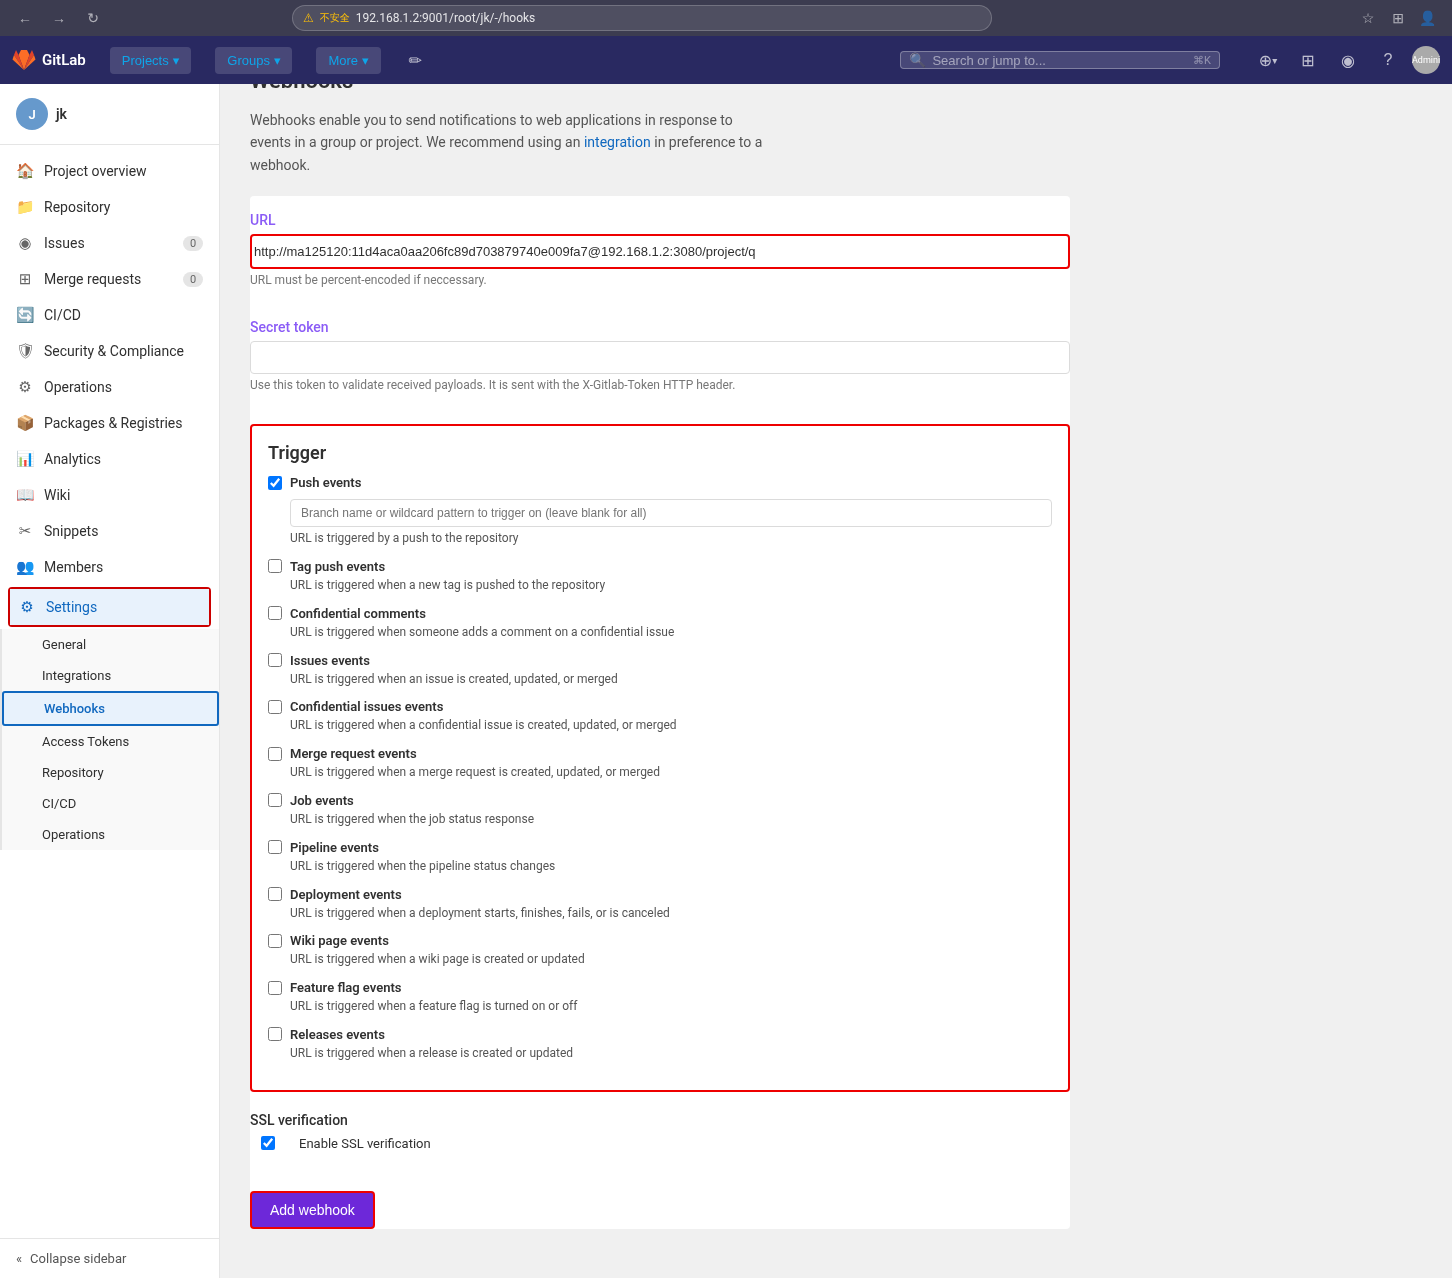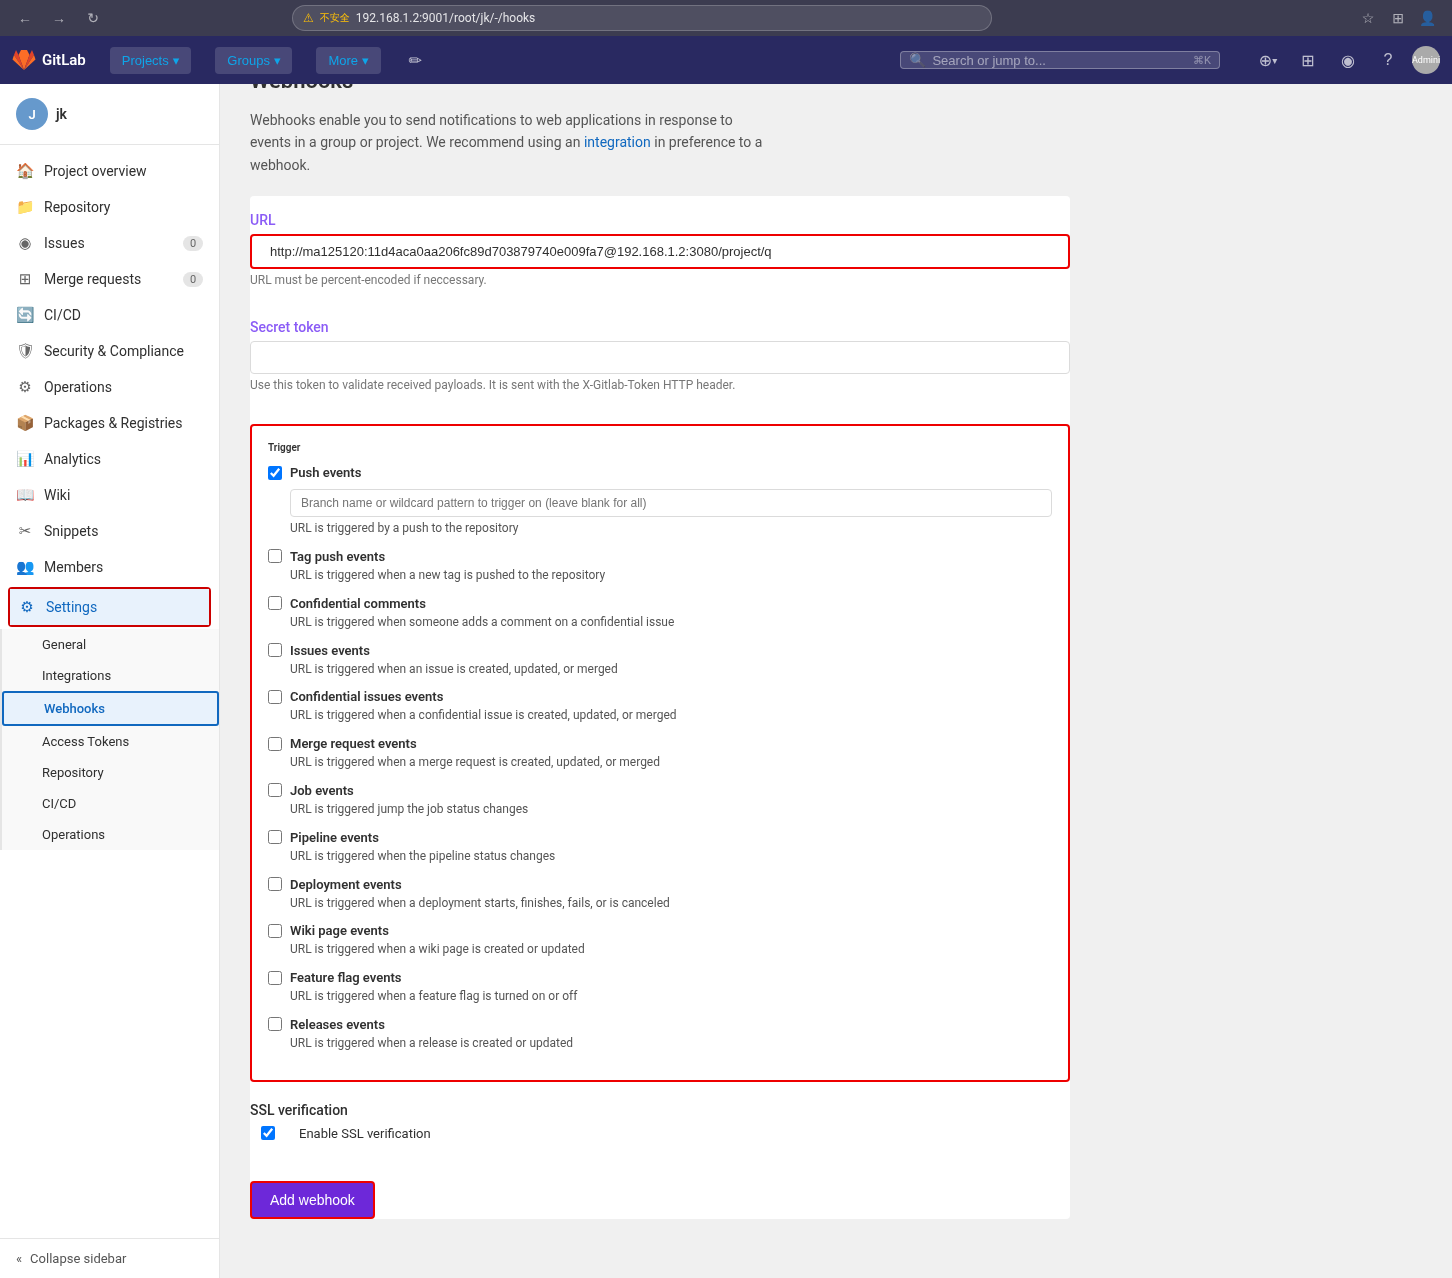--- a/index.html
+++ b/index.html
@@ -237,21 +237,21 @@
     }
     .form-label {
       font-size: 14px;
       color: #8b5cf6;
       font-weight: 500;
       margin-bottom: 6px;
       display: block;
     }
     .form-input {
       width: 100%;
-      padding: 8px 18px;
+      padding: 8px 2px;
       border: 1px solid #dbdbdb;
       border-radius: 4px;
       font-size: 13px;
       outline: none;
       color: #303030;
     }
     .url-input-highlight {
       border: 2px solid #e00 !important;
       background: #fff;
     }
@@ -262,21 +262,21 @@
     }
 
     
     .trigger-section {
       border: 2px solid #e00;
       border-radius: 4px;
       padding: 16px;
       margin-top: 16px;
     }
     .trigger-label {
-      font-size: 10px;
+      font-size: 18px;
       font-weight: 600;
       color: #303030;
       margin-bottom: 12px;
     }
     .trigger-item {
       margin-bottom: 12px;
     }
     .trigger-header {
       display: flex;
       align-items: center;
@@ -650,21 +650,21 @@
               <label for="merge-request-events" class="trigger-name">Merge request events</label>
             </div>
             <div class="trigger-desc">URL is triggered when a merge request is created, updated, or merged</div>
           </div>
 
           <div class="trigger-item">
             <div class="trigger-header">
               <input type="checkbox" id="job-events" style="">
               <label for="job-events" class="trigger-name">Job events</label>
             </div>
-            <div class="trigger-desc">URL is triggered jump the job status changes</div>
+            <div class="trigger-desc">URL is triggered when the job status response</div>
           </div>
 
           <div class="trigger-item">
             <div class="trigger-header">
               <input type="checkbox" id="pipeline-events" style="">
               <label for="pipeline-events" class="trigger-name">Pipeline events</label>
             </div>
             <div class="trigger-desc">URL is triggered when the pipeline status changes</div>
           </div>
 

